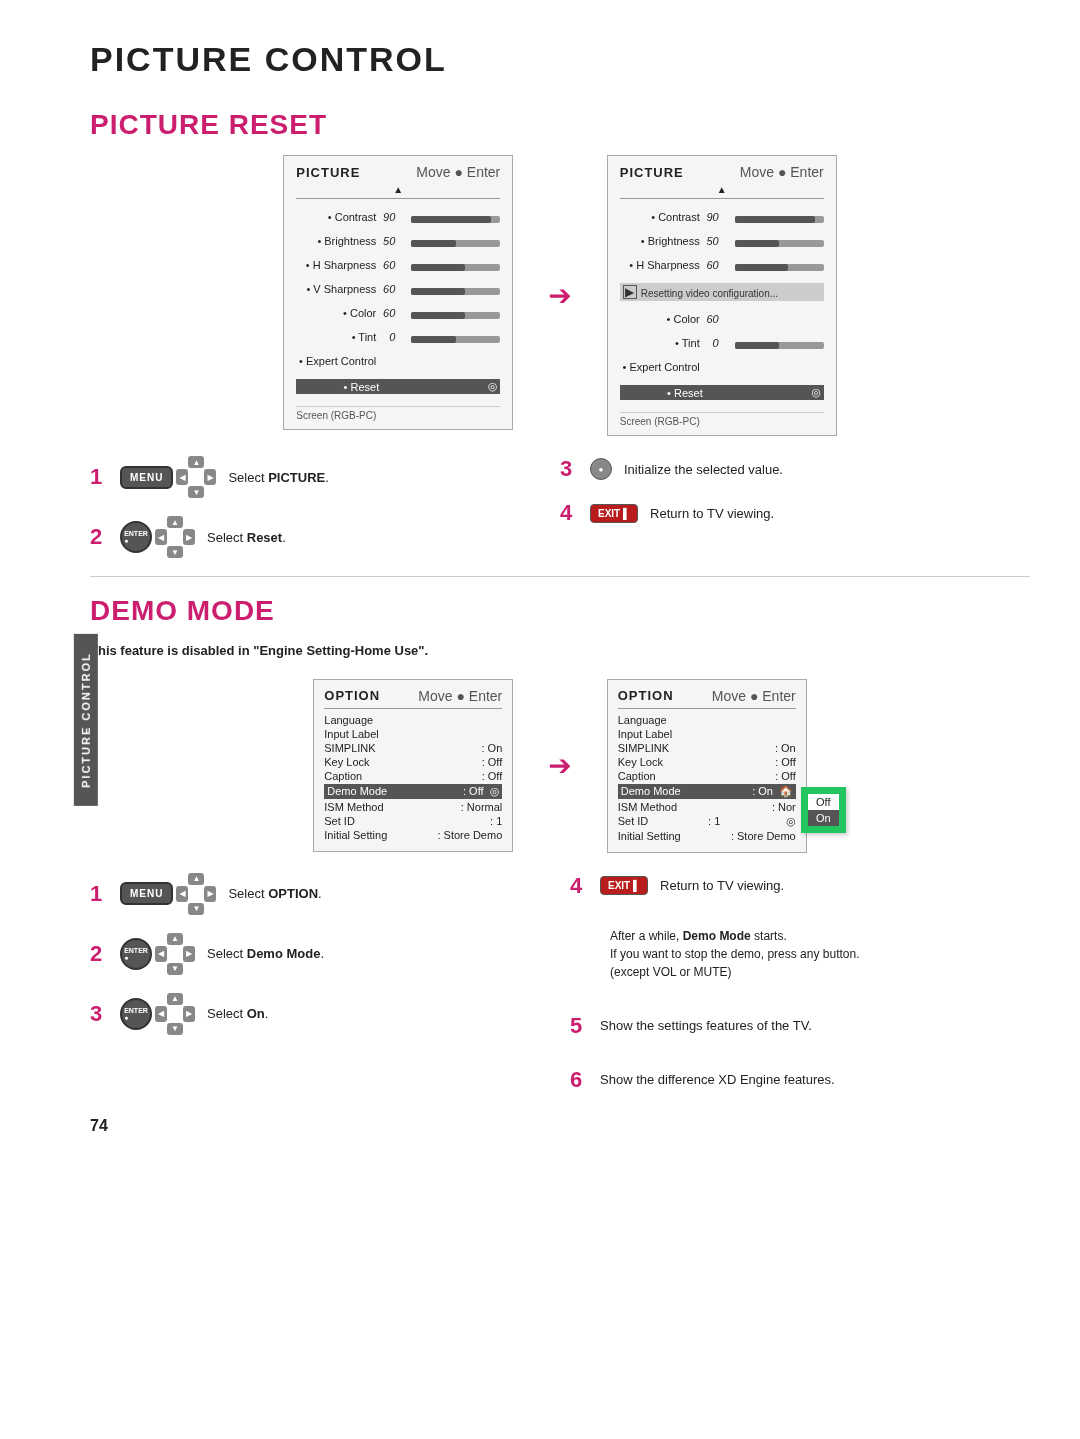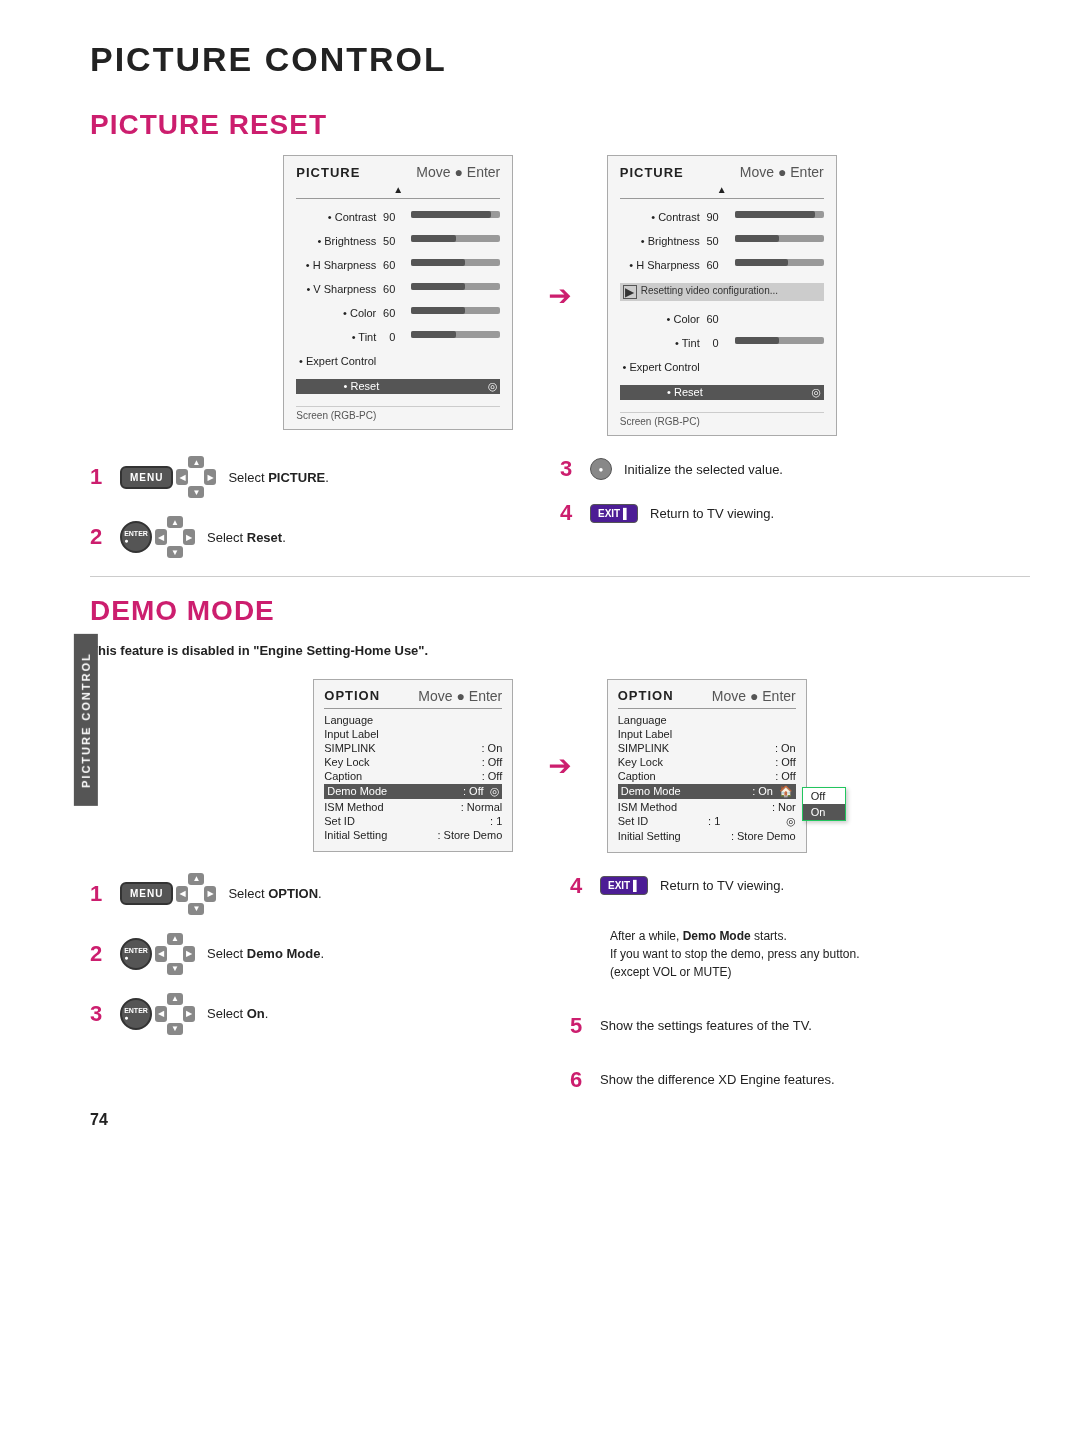--- a/index.html
+++ b/index.html
@@ -101,35 +101,36 @@
     }
 
     .screen-divider {
       border: none;
       border-top: 1px solid #999;
       margin: 3px 0 5px 0;
     }
 
     .screen-row {
       display: flex;
-      align-items: flex-start;
+      align-items: flex-end;
       margin: 12px 0;
       font-size: 11px;
     }
 
     .screen-row .label {
       width: 85px;
       text-align: right;
       padding-right: 5px;
     }
 
     .screen-row .value {
       width: 30px;
       text-align: right;
       padding-right: 16px;
+      font-style: italic;
     }
 
     .screen-row .bar {
       flex: 1;
       height: 7px;
       background: #999;
       border-radius: 2px;
     }
 
     .bar-fill {
@@ -304,21 +305,21 @@
       display: inline-flex;
       align-items: center;
       justify-content: center;
       font-size: 8px;
       font-weight: bold;
       border: 1px solid #555;
       vertical-align: middle;
     }
 
     .exit-btn {
-      background: #4c1d95;
+      background: #b91c1c;
       color: #fff;
       border-radius: 4px;
       padding: 3px 7px;
       font-size: 10px;
       font-weight: bold;
       border: 1px solid #555;
       display: inline-flex;
       align-items: center;
       gap: 2px;
     }
@@ -591,21 +592,21 @@
         <span class="opt-val">: On &nbsp;🏠</span>
       </div>
       <div class="opt-row">
           <span class="opt-label">ISM Method</span>
           <span class="opt-val">: Nor</span>
         </div>
       <div class="opt-row" style="position:relative;">
         <span class="opt-label">Set ID</span>
         <span class="opt-val">: 1</span>
 
-        <div style="position:absolute;right:-50px;top:-28px;background:#fff;border:1px solid #22c55e;box-shadow:2px 2px 4px rgba(0,0,0,0.2);font-size:11px;min-width:44px;z-index:10;">
+        <div style="position:absolute;right:-50px;top:-28px;background:#fff;border:7px solid #22c55e;box-shadow:2px 2px 4px rgba(0,0,0,0.2);font-size:11px;min-width:44px;z-index:10;">
           <div style="padding:2px 8px;">Off</div>
           <div style="padding:2px 8px;background:#555;color:#fff;">On</div>
         </div>
         <span style="margin-left:6px;">◎</span>
       </div>
       <div class="opt-row">
           <span class="opt-label">Initial Setting</span>
           <span class="opt-val">: Store Demo</span>
         </div>
     </div>
@@ -682,14 +683,14 @@
         <span class="step-text">Show the settings features of the TV.</span>
       </div>
 
       <div class="step-item" style="margin-top:10px;">
         <span class="step-number" style="color:#cc1e6e;font-size:22px;font-weight:900;">6</span>
         <span class="step-text">Show the difference XD Engine features.</span>
       </div>
     </div>
   </div>
 
-  <div class="page-number" style="margin-top:18px;">74</div>
+  <div class="page-number" style="margin-top:24px;">74</div>
 </div>
 
 </body></html>

